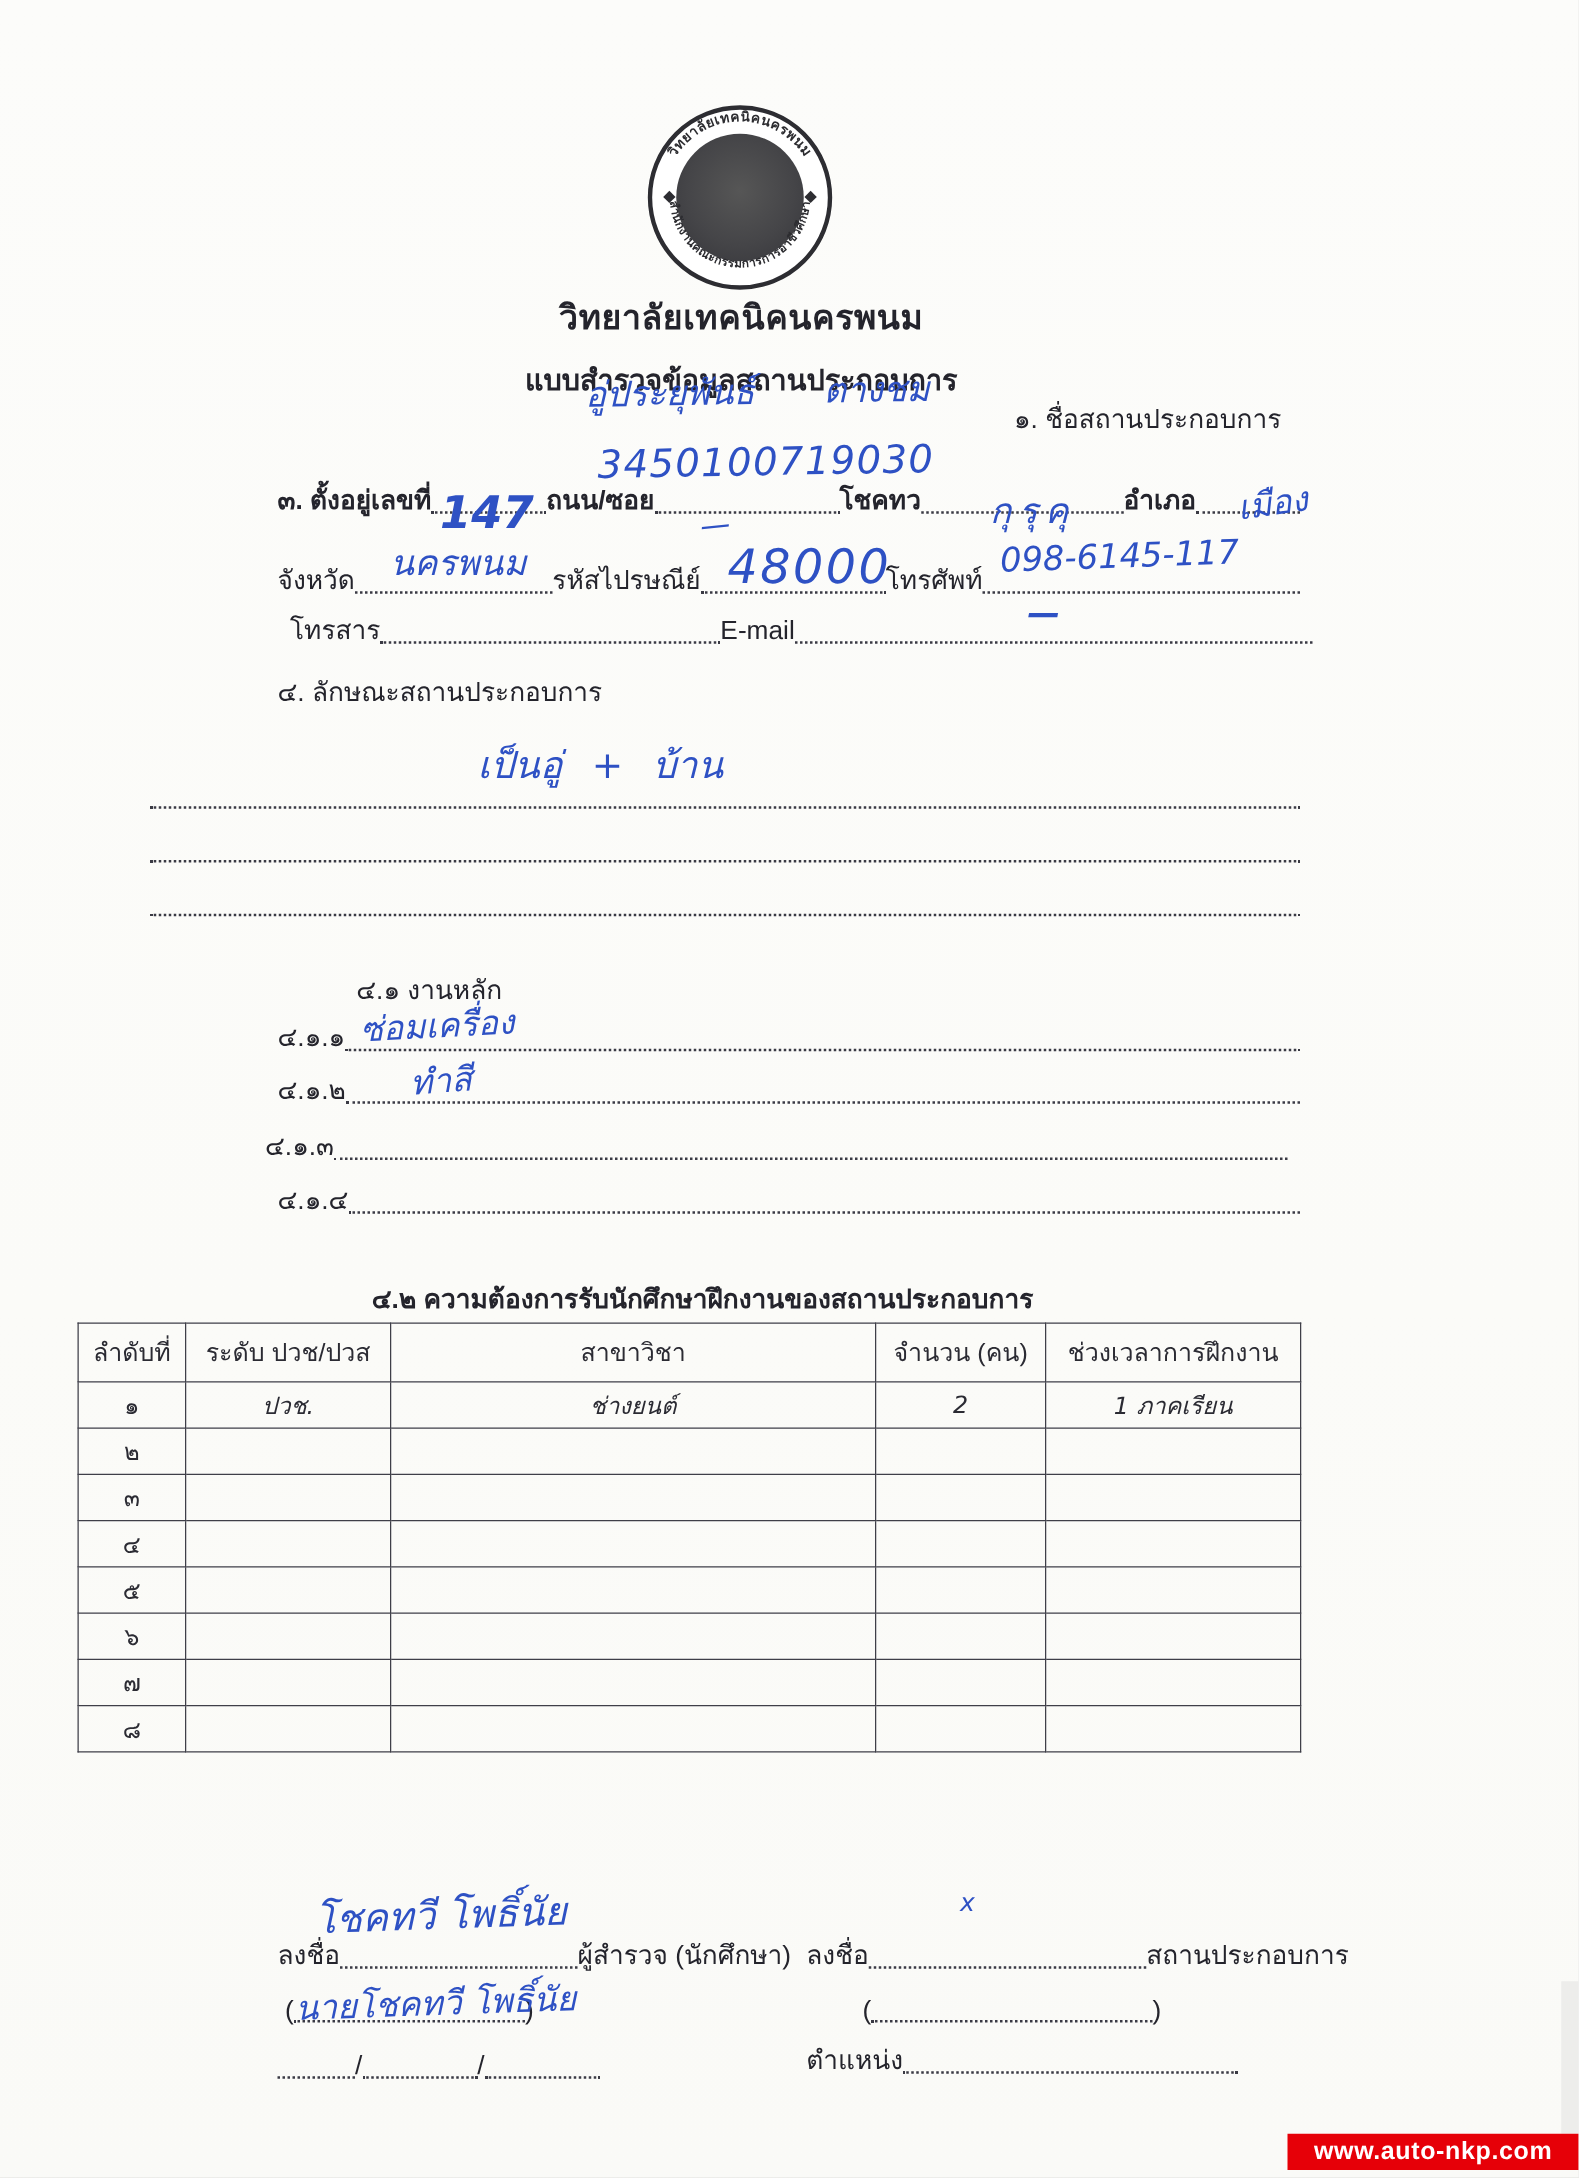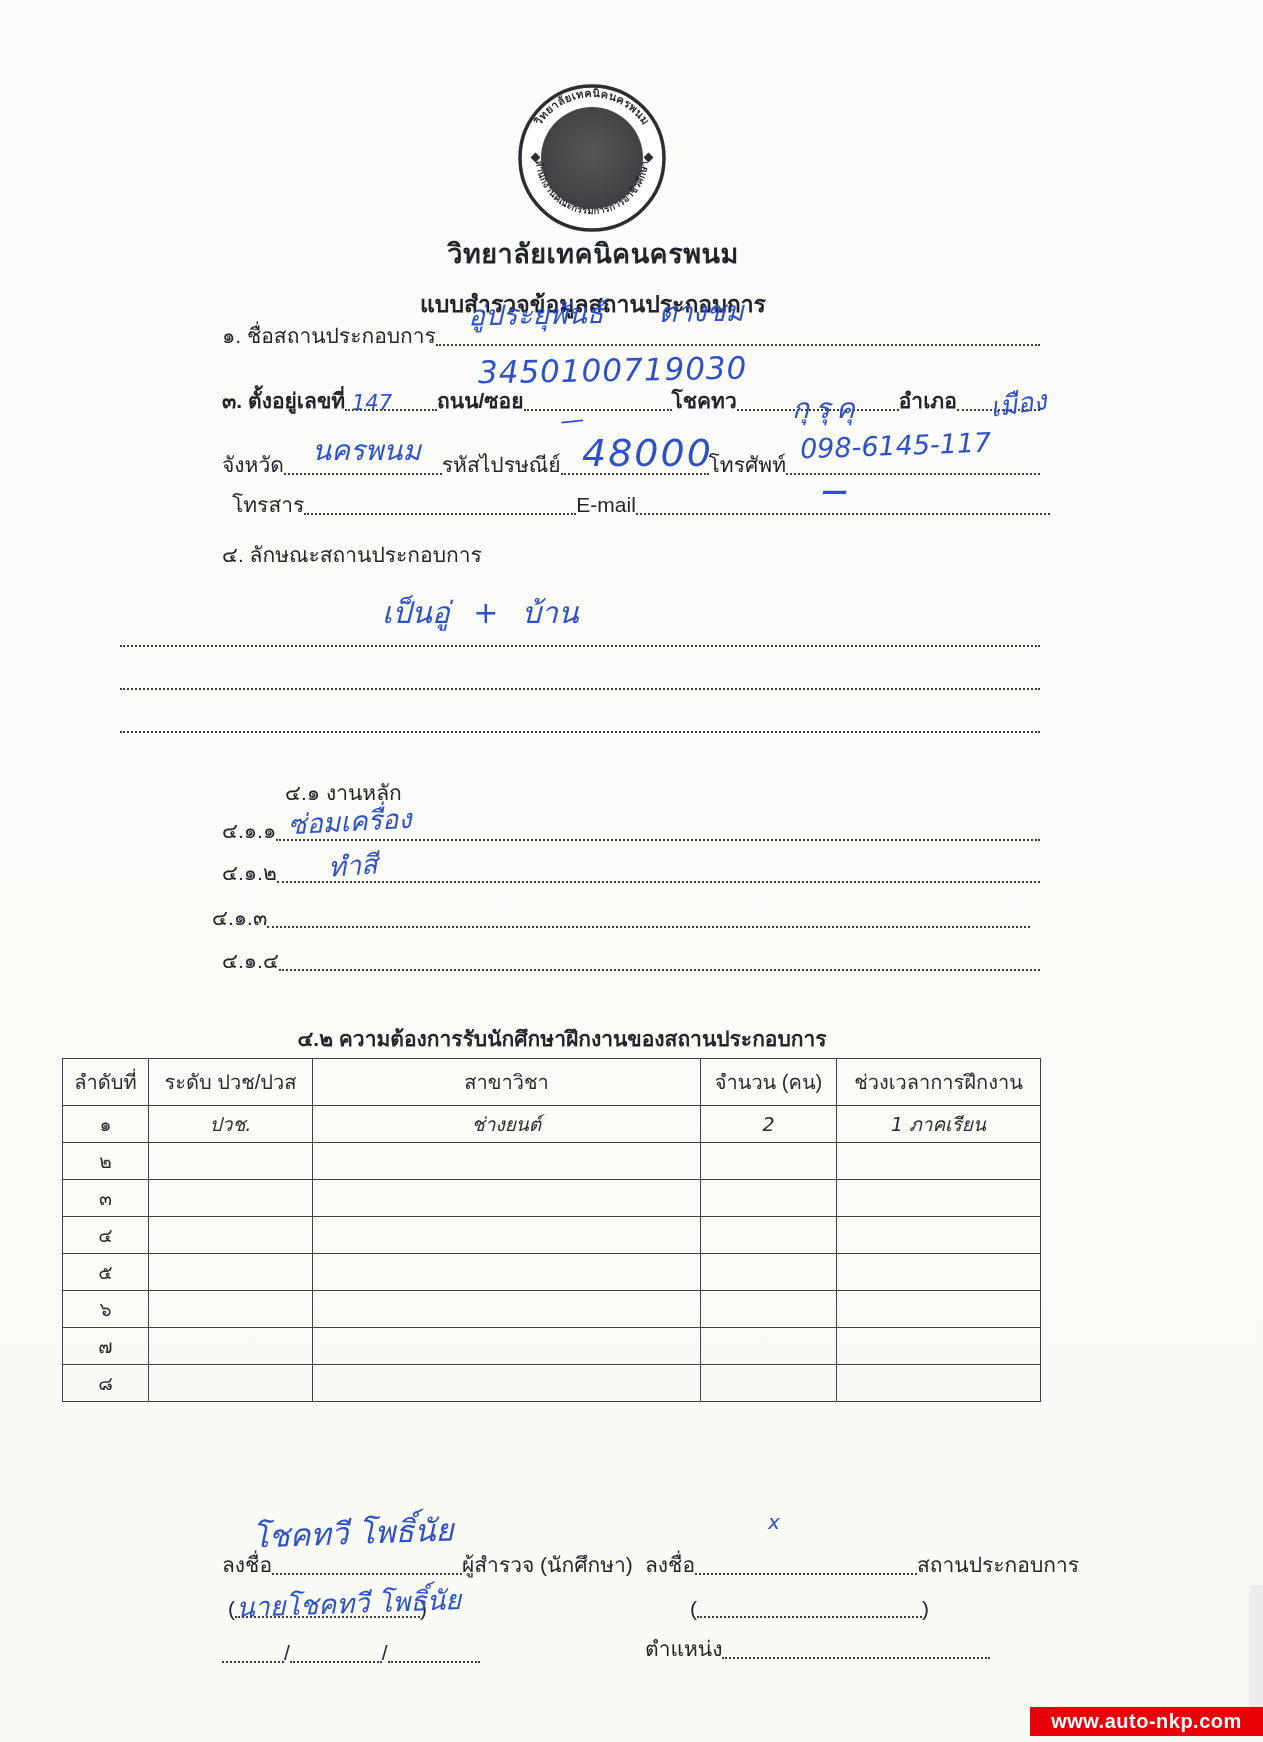--- a/index.html
+++ b/index.html
@@ -84,39 +84,39 @@
       </text>
       <text font-size="9.5" font-weight="700" fill="#2c2c30" letter-spacing="0.3">
         <textPath href="#arcBottom" startOffset="50%" text-anchor="middle">สำนักงานคณะกรรมการการอาชีวศึกษา</textPath>
       </text>
     </svg>
   </div>
 
   <div class="abs center-text college-name">วิทยาลัยเทคนิคนครพนม</div>
   <div class="abs center-text form-title">แบบสำรวจข้อมูลสถานประกอบการ</div>
 
-  <div class="abs row" style="left:222px;top:323px;width:818px;">
+  <div class="abs row" style="left:207px;top:323px;width:818px;flex-direction:column;">
     <span class="lbl fix">๑. ชื่อสถานประกอบการ</span>
     <span class="dots grow"></span>
   </div>
   <div class="hw" style="left:468px;top:300px;font-size:28px;word-spacing:46px;transform:rotate(-1deg);">อู่ประยุพันธ์ ตางชม</div>
 
   <div class="hw" style="left:478px;top:355px;font-size:31px;letter-spacing:1px;transform:rotate(-1deg);">3450100719030</div>
 
   <div class="abs row" style="left:222px;top:388px;width:818px;font-weight:bold;">
     <span class="lbl fix">๓. ตั้งอยู่เลขที่</span>
     <span class="dots fix" style="width:92px;"></span>
     <span class="lbl fix">ถนน/ซอย</span>
     <span class="dots fix" style="width:148px;"></span>
     <span class="lbl fix">โชคทว</span>
     <span class="dots fix" style="width:162px;"></span>
     <span class="lbl fix">อำเภอ</span>
     <span class="dots grow"></span>
   </div>
-  <div class="hw" style="left:352px;top:393px;font-size:21px;">147</div>
+  <div class="hw" style="left:352px;top:393px;font-size:36px;font-weight:bold;">147</div>
   <div class="hw" style="left:560px;top:408px;font-size:24px;transform:rotate(-6deg);">—</div>
   <div class="hw" style="left:792px;top:395px;font-size:28px;letter-spacing:6px;">กุรุคุ</div>
   <div class="hw" style="left:990px;top:390px;font-size:27px;transform:rotate(-8deg);">เมือง</div>
 
   <div class="abs row" style="left:222px;top:452px;width:818px;">
     <span class="lbl fix">จังหวัด</span>
     <span class="dots fix" style="width:158px;"></span>
     <span class="lbl fix">รหัสไปรษณีย์</span>
     <span class="dots fix" style="width:148px;"></span>
     <span class="lbl fix">โทรศัพท์</span>

